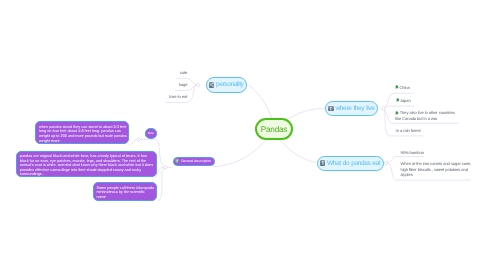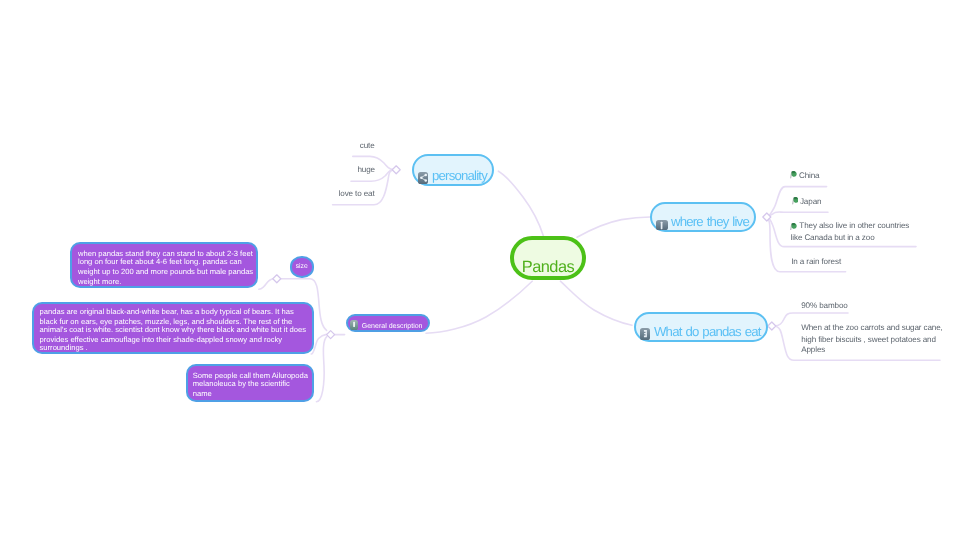--- a/index.html
+++ b/index.html
@@ -1,21 +1,21 @@
 <!DOCTYPE html>
 <html><head>
 <meta charset="utf-8">
 <style>
   html,body{margin:0;padding:0;}
   body{width:486px;height:270px;background:#ffffff;overflow:hidden;
        font-family:"Liberation Sans",sans-serif;-webkit-font-smoothing:antialiased;text-rendering:geometricPrecision;}
   #canvas{position:relative;width:486px;height:270px;background:#ffffff;}
   svg.links{position:absolute;left:0;top:0;width:486px;height:270px;}
 
-  .node{position:absolute;box-sizing:border-box;display:flex;align-items:flex-end;white-space:nowrap;}
+  .node{position:absolute;box-sizing:border-box;display:flex;align-items:center;white-space:nowrap;}
 
   
   #root-node{
     left:255px;top:118px;width:38px;height:22px;
     border:2.3px solid #4CC117;background:#EEFBE2;border-radius:11px;
     justify-content:center;
     color:#4FB01C;font-size:8.2px;letter-spacing:-0.25px;
   }
 
   

